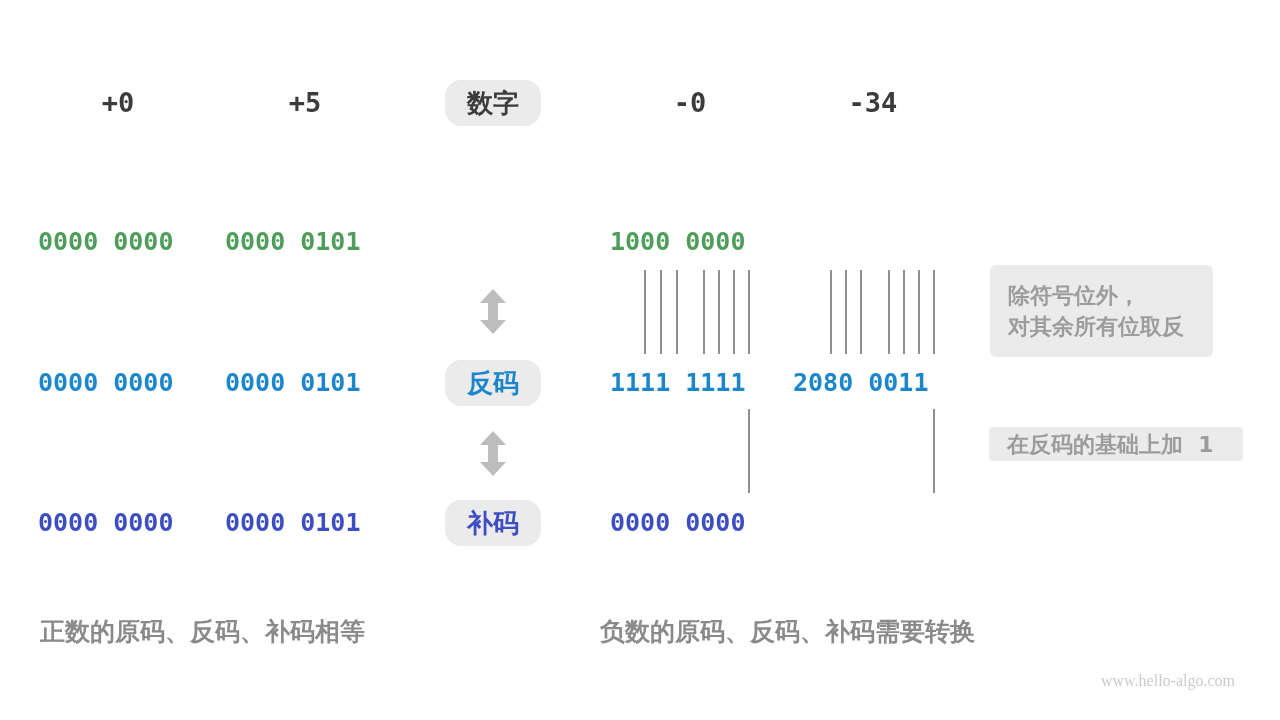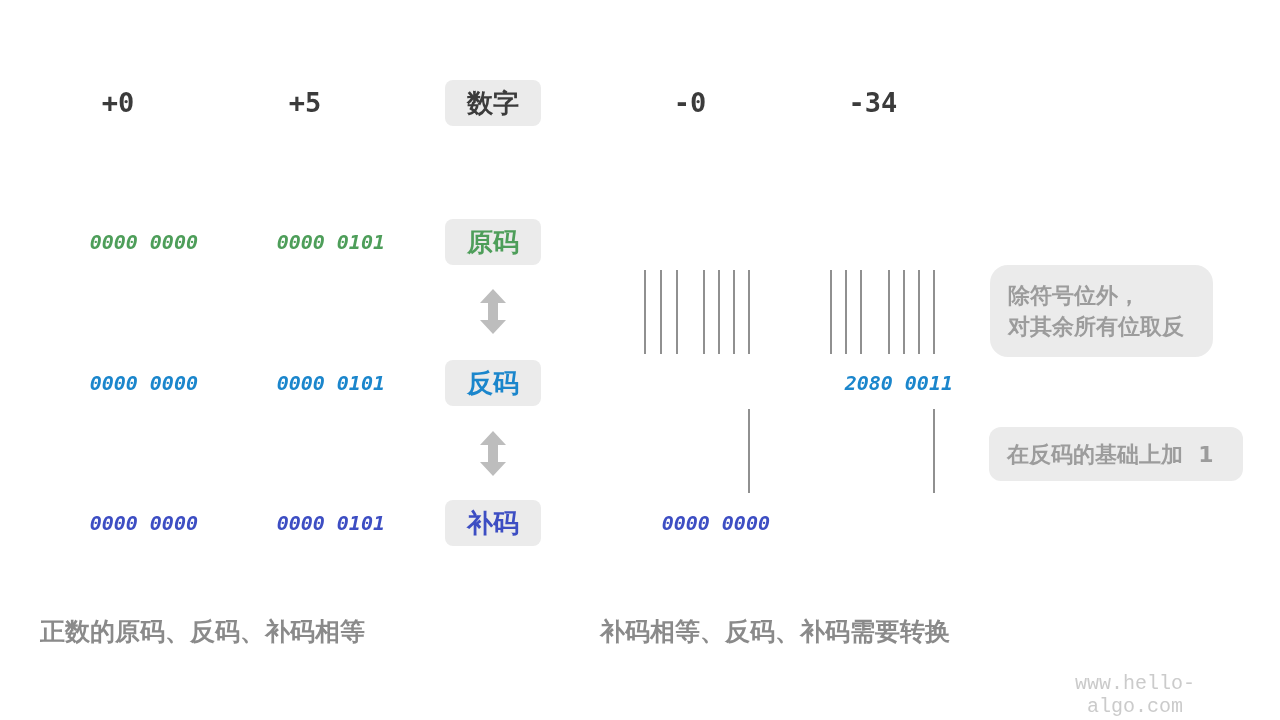--- a/index.html
+++ b/index.html
@@ -4,61 +4,59 @@
 <style>
   html, body { margin: 0; padding: 0; background: #ffffff; }
   .canvas {
     position: relative; width: 1280px; height: 720px;
     background: #ffffff; overflow: hidden;
     font-family: "DejaVu Sans", sans-serif;
   }
   .abs { position: absolute; }
   .mono { font-family: "DejaVu Sans Mono", monospace; font-weight: bold; }
   .head { top: 88px; width: 160px; text-align: center; font-size: 27px; line-height: 30px; color: var(--ink); }
-  .bin  { width: 160px; text-align: right; font-size: 20px; line-height: 30px; font-style: italic; }
+  .bin  { width: 160px; text-align: left; font-size: 25px; line-height: 30px; }
   .green  { color: var(--green); }
   .blue   { color: var(--blue); }
   .indigo { color: var(--indigo); }
   .ink    { color: var(--ink); }
   .pill {
     left: 445px; width: 96px; height: 46px;
-    background: var(--box_bg); border-radius: 8px;
+    background: var(--box_bg); border-radius: 16px;
     display: flex; align-items: center; justify-content: center;
     font-size: 26px; font-weight: bold;
   }
   .vline { width: 1.5px; background: var(--line); }
   .note {
     background: var(--box_bg); color: var(--gray_text);
-    font-weight: bold; border-radius: 18px;
+    font-weight: bold; border-radius: 6px;
     display: flex; flex-direction: column; justify-content: center;
     padding-left: 18px; box-sizing: border-box;
     font-size: 22px; line-height: 31px; white-space: pre;
   }
   .caption { font-size: 25px; font-weight: bold; color: var(--caption); line-height: 28px; }
-  .watermark { font-family: Liberation Mono, monospace; font-size: 20px; color: var(--watermark); text-align: center; }
+  .watermark { font-family: Liberation Serif, serif; font-size: 16px; color: var(--watermark); text-align: right; }
   .arrow-svg { display: block; }
 </style>
 </head>
 <body>
 
 <div class="canvas">
 
   <div class="abs mono head" style="left:38px">+0</div>
   <div class="abs mono head" style="left:225px">+5</div>
   <div class="abs mono head" style="left:610px">-0</div>
   <div class="abs mono head" style="left:793px">-34</div>
   <div class="abs pill ink" style="top:80px">
     <span>数字</span>
   </div>
 
   <div class="abs mono bin green" style="left:38px;  top:227px">0000 0000</div>
   <div class="abs mono bin green" style="left:225px; top:227px">0000 0101</div>
-  <div class="abs pill green" style="top:219px">
-    <span>原码</span>
-  </div>
+  <div class="abs mono bin green" style="left:610px; top:227px">1000 0000</div>
 
   <svg class="abs arrow-svg" style="left:479px; top:289px" width="28" height="45" viewBox="0 0 28 45">
     <path d="M14 0 L27 14 H19 V31 H27 L14 45 L1 31 H9 V14 H1 Z" fill="#bdbdbd"></path>
   </svg>
 
   <div class="abs vline" style="left:644px;top:270px;height:84px"></div>
   <div class="abs vline" style="left:660px;top:270px;height:84px"></div>
   <div class="abs vline" style="left:676px;top:270px;height:84px"></div>
   <div class="abs vline" style="left:703px;top:270px;height:84px"></div>
   <div class="abs vline" style="left:718px;top:270px;height:84px"></div>
@@ -70,42 +68,43 @@
   <div class="abs vline" style="left:888px;top:270px;height:84px"></div>
   <div class="abs vline" style="left:903px;top:270px;height:84px"></div>
   <div class="abs vline" style="left:918px;top:270px;height:84px"></div>
   <div class="abs vline" style="left:933px;top:270px;height:84px"></div>
 
   <div class="abs mono bin blue" style="left:38px;  top:368px">0000 0000</div>
   <div class="abs mono bin blue" style="left:225px; top:368px">0000 0101</div>
   <div class="abs pill blue" style="top:360px">
     <span>反码</span>
   </div>
+  <div class="abs mono bin blue" style="left:610px; top:368px">1111 1111</div>
   <div class="abs mono bin blue" style="left:793px; top:368px">2080 0011</div>
 
   <svg class="abs arrow-svg" style="left:479px; top:431px" width="28" height="45" viewBox="0 0 28 45">
     <path d="M14 0 L27 14 H19 V31 H27 L14 45 L1 31 H9 V14 H1 Z" fill="#bdbdbd"></path>
   </svg>
 
   <div class="abs vline" style="left:748px;top:409px;height:84px"></div>
   <div class="abs vline" style="left:933px;top:409px;height:84px"></div>
 
   <div class="abs mono bin indigo" style="left:38px;  top:508px">0000 0000</div>
   <div class="abs mono bin indigo" style="left:225px; top:508px">0000 0101</div>
   <div class="abs pill indigo" style="top:500px">
     <span>补码</span>
   </div>
   <div class="abs mono bin indigo" style="left:610px; top:508px">0000 0000</div>
 
   <div class="abs note" style="left:990px; top:265px; width:223px; height:92px">
     <span>除符号位外，</span>
     <span>对其余所有位取反</span>
   </div>
-  <div class="abs note" style="left:989px; top:427px; width:254px; height:54px; border-radius:12px">
+  <div class="abs note" style="left:989px; top:427px; width:254px; height:34px; border-radius:4px">
     <span>在反码的基础上加  1</span>
   </div>
 
   <div class="abs caption" style="left:40px; top:618px; width:355px">正数的原码、反码、补码相等</div>
-  <div class="abs caption" style="left:600px; top:618px; width:430px">补码相等、反码、补码需要转换</div>
+  <div class="abs caption" style="left:600px; top:618px; width:430px">负数的原码、反码、补码需要转换</div>
 
   <div class="abs watermark" style="left:1035px; top:672px; width:200px">www.hello-algo.com</div>
 
 </div>
 
 </body></html>

